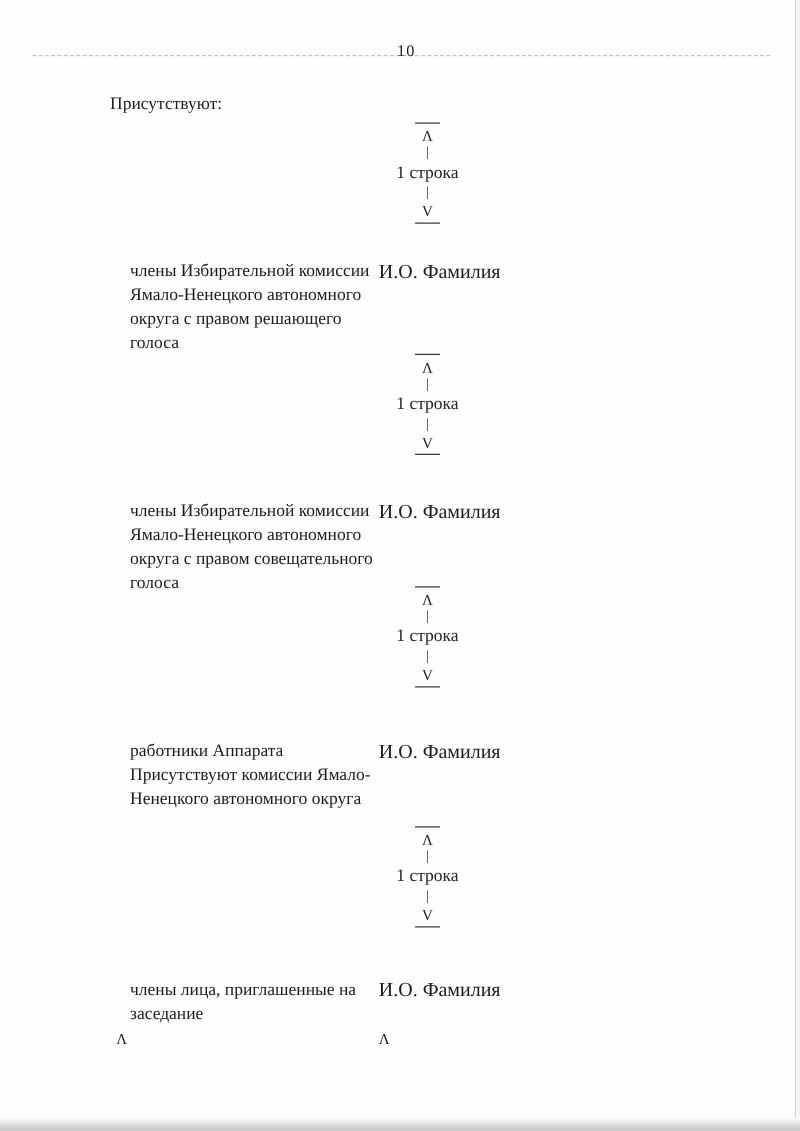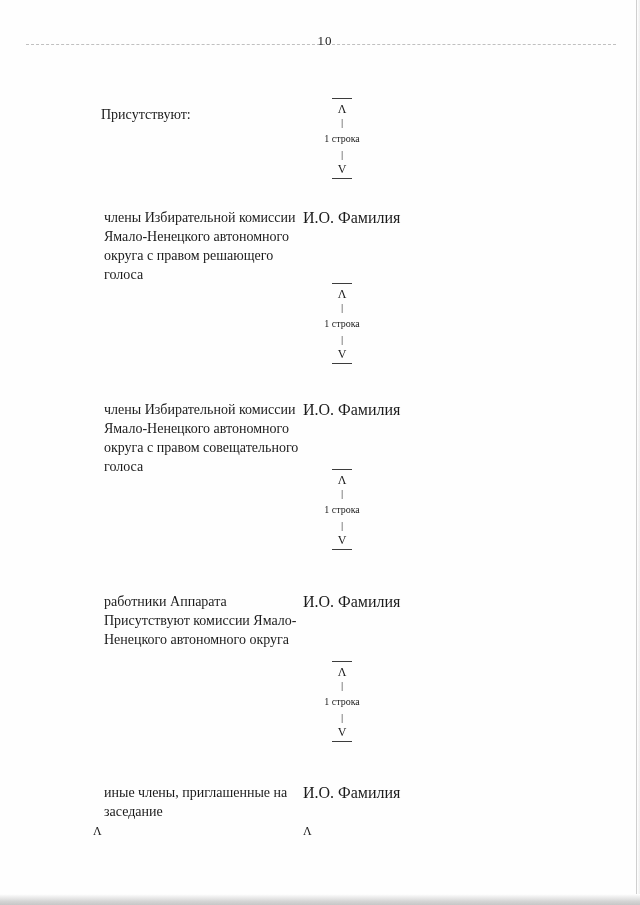--- a/index.html
+++ b/index.html
@@ -23,32 +23,32 @@
     border-left:1px solid #cfcfcf;
   }
   .edge-bottom {
     position:absolute; bottom:0; left:0; width:100%; height:11px;
     background:linear-gradient(to bottom,#ffffff 0%,#d3d3d3 70%,#c7c7c7 100%);
   }
   .pagenum {
     position:absolute; top:33px; left:0; right:0;
     text-align:center; font-size:13px; letter-spacing:1px;
   }
-  .heading { position:absolute; left:101px; top:76px; font-size:14px;margin-top:31px; }
+  .heading { position:absolute; left:88px; top:76px; font-size:14px; }
 
   
   .spacer {
     position:absolute; left:298px; width:88px;
     display:flex; flex-direction:column; align-items:center;
     font-size:13px; color:#222; text-align:center;
   }
   .spacer .hline { width:20px; height:1px; background:#3c3c3c; margin:2px 0; }
   .spacer .caret { font-size:12px; line-height:13px; margin:2px 0 0 0; }
   .spacer .bar   { font-size:11px; line-height:11px; margin:1px 0; }
-  .spacer .label { font-size:10px; line-height:17px; margin:1px 0; }
+  .spacer .label { font-size:14px; line-height:17px; margin:1px 0; }
 
   .s1 { top:96px; }
   .s2 { top:281px; }
   .s3 { top:467px; }
   .s4 { top:659px; }
 
   
   .entry { position:absolute; left:0; width:100%; }
   .entry .role {
     position:absolute; left:92px; width:205px;
@@ -125,21 +125,21 @@
     <div class="role">члены Избирательной комиссии Ямало-Ненецкого автономного округа с правом совещательного голоса</div>
     <div class="name">И.О. Фамилия</div>
   </div>
 
   <div class="entry e3">
     <div class="role">работники Аппарата Присутствуют комиссии Ямало-Ненецкого автономного округа</div>
     <div class="name">И.О. Фамилия</div>
   </div>
 
   <div class="entry e4">
-    <div class="role">иные члены, приглашенные на заседание</div>
+    <div class="role">члены лица, приглашенные на заседание</div>
     <div class="name">И.О. Фамилия</div>
   </div>
 
   <div class="caret-bottom cb-left">Λ</div>
   <div class="caret-bottom cb-right">Λ</div>
 
   <div class="edge-right"></div>
   <div class="edge-bottom"></div>
 
 </div>

